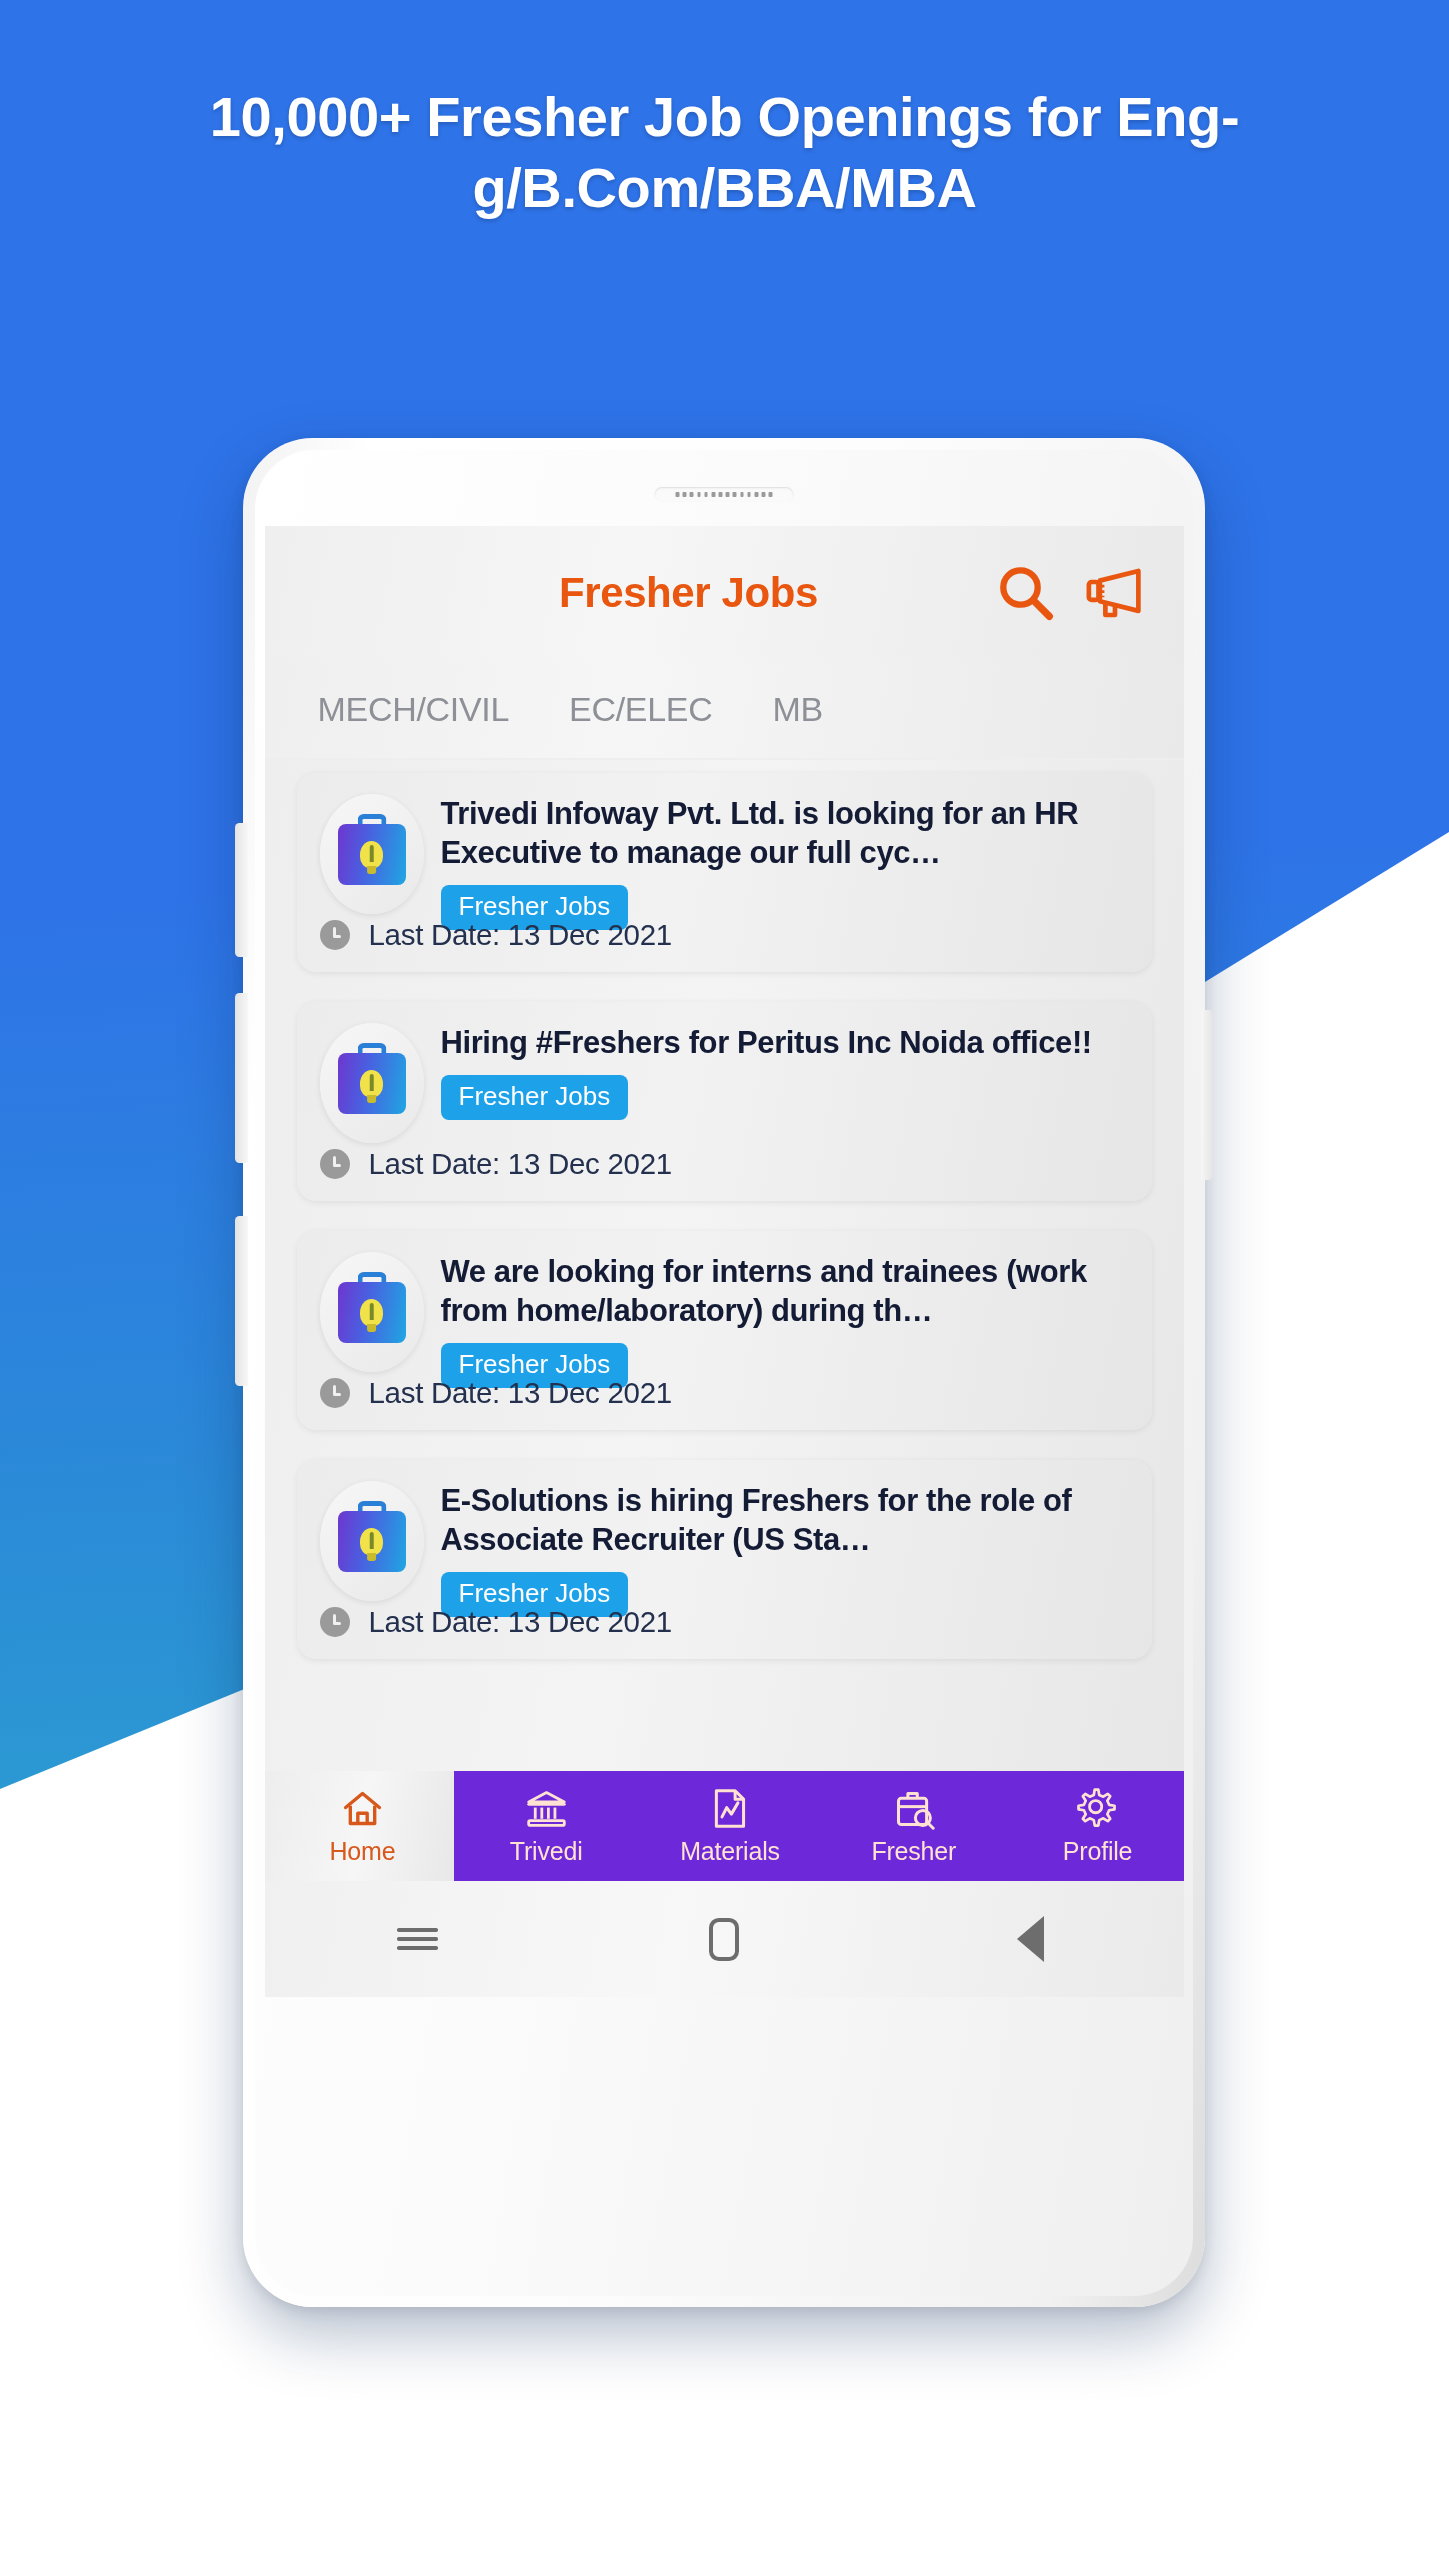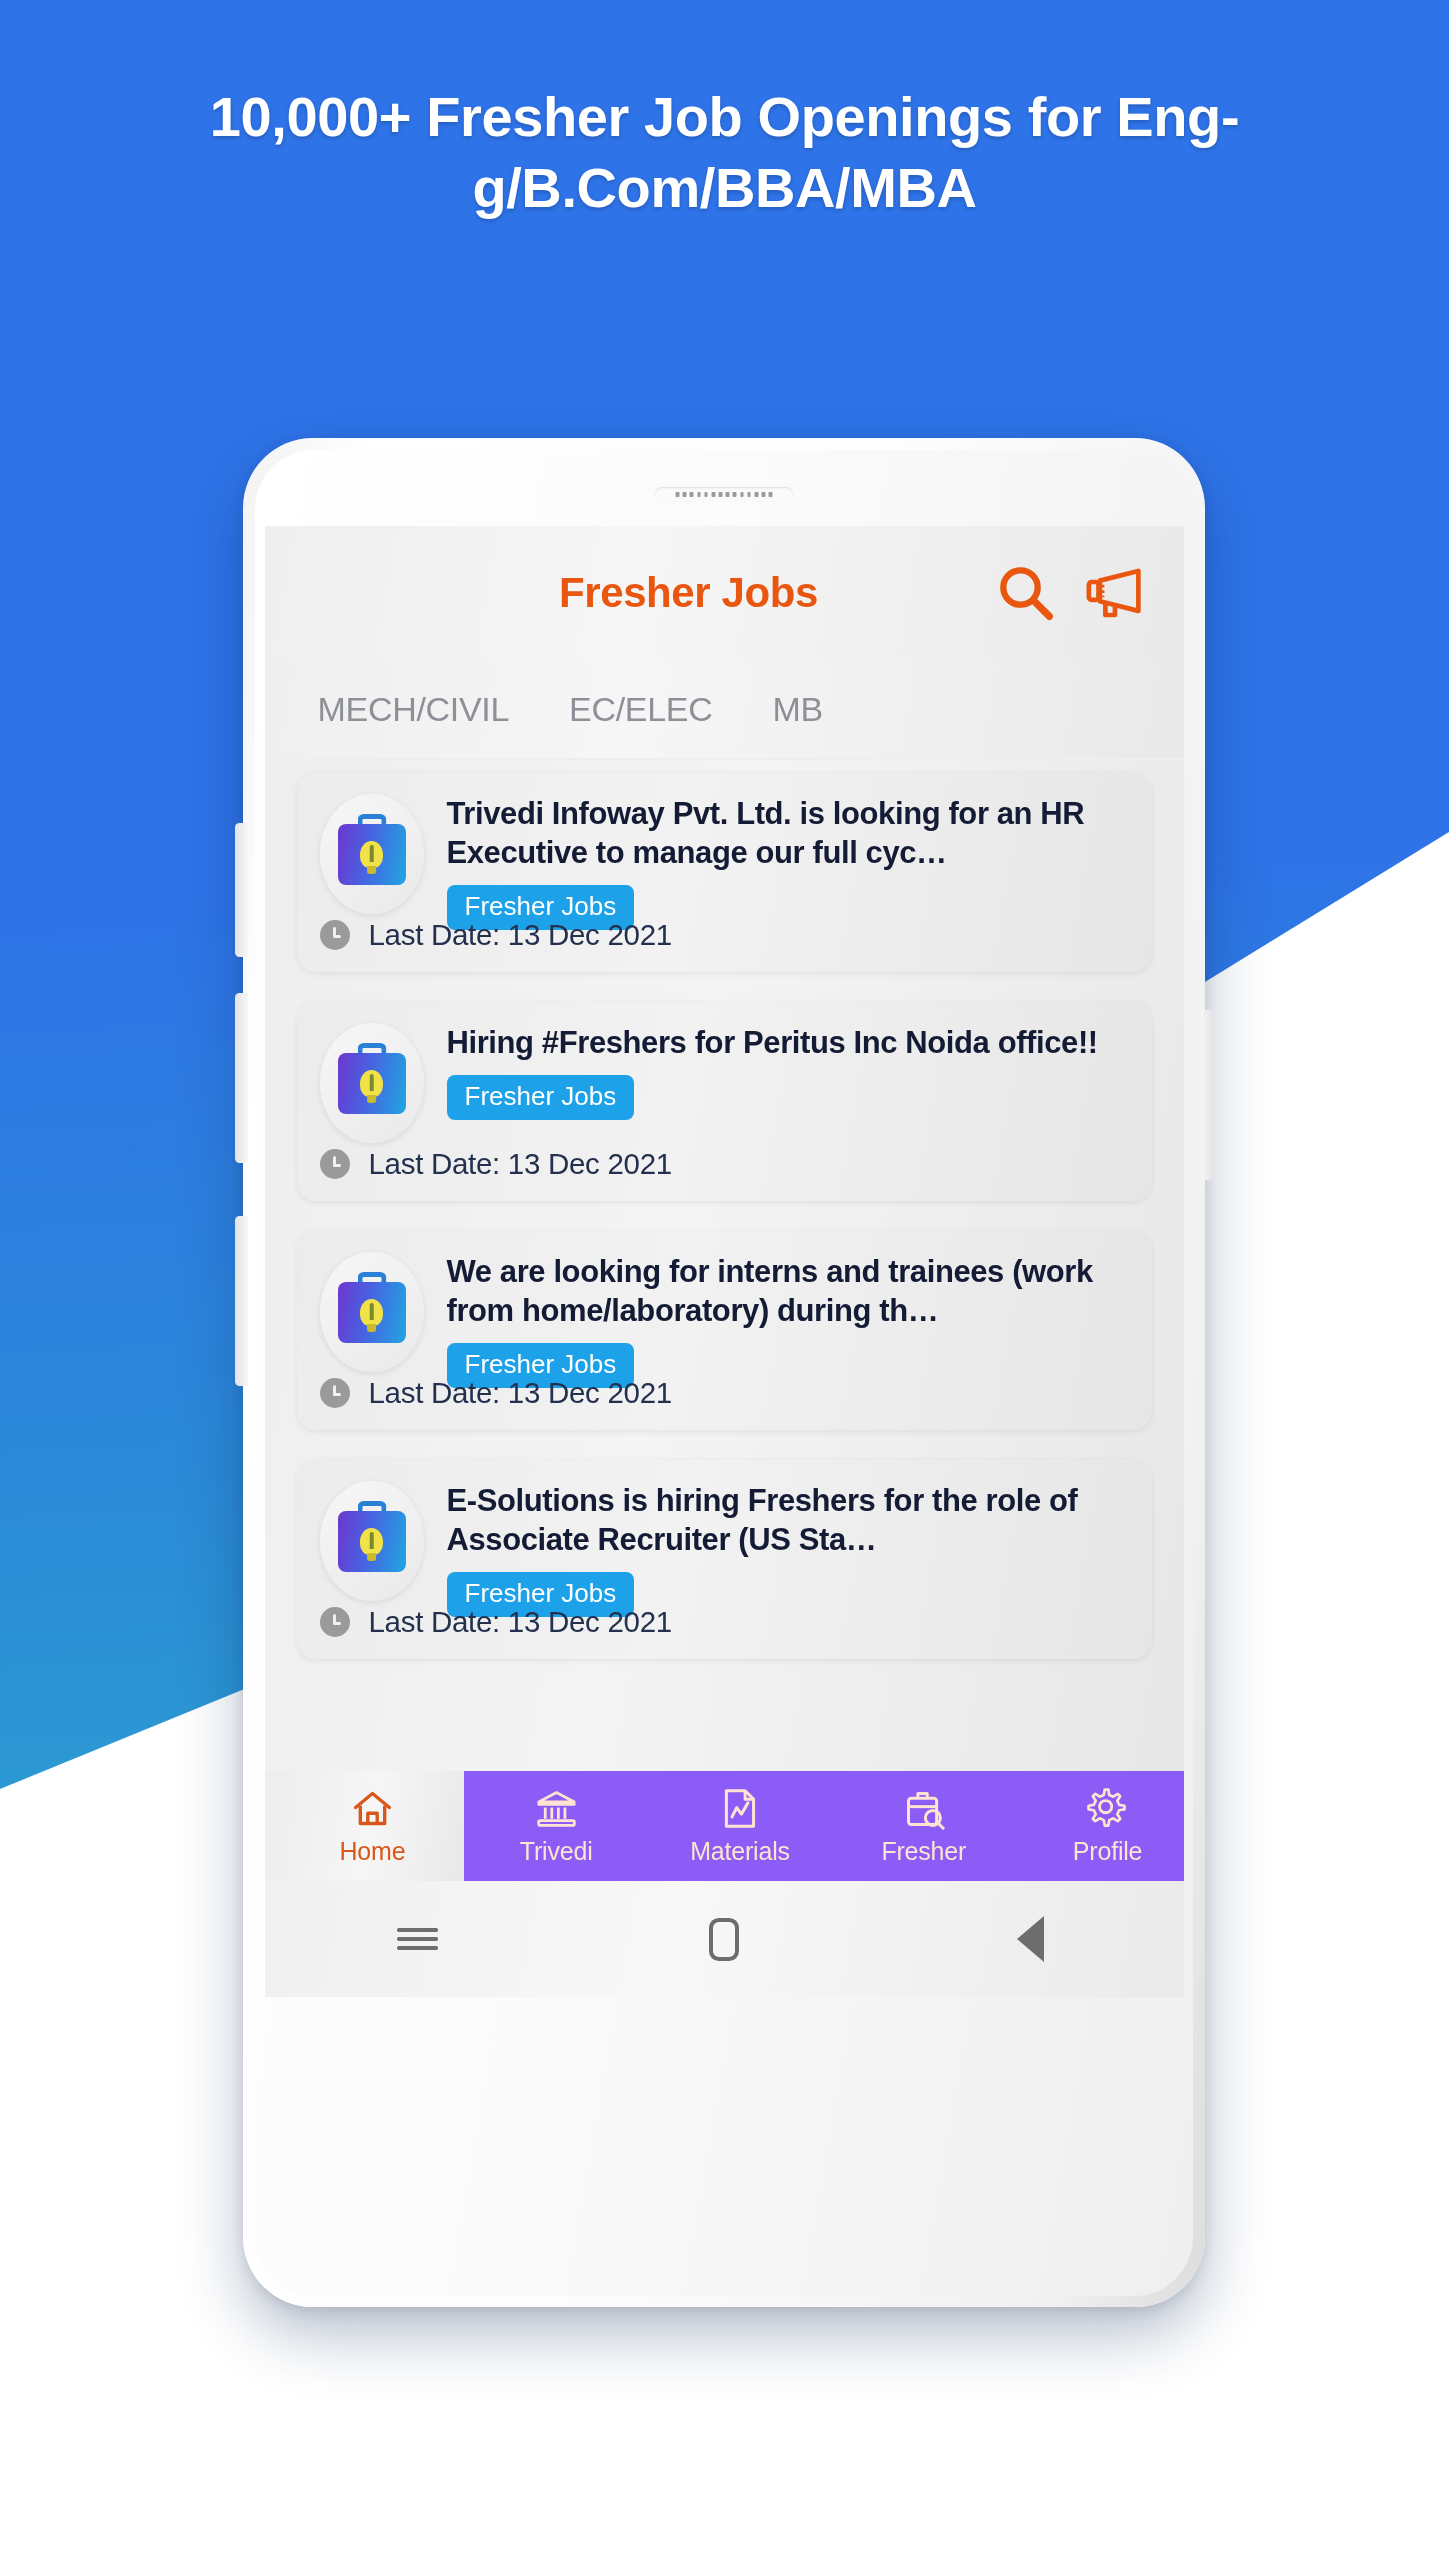--- a/index.html
+++ b/index.html
@@ -118,21 +118,21 @@
     background:linear-gradient(100deg,#eeeeee 0%,#f4f4f4 45%,#e7e7e7 100%);
     padding:12.5px 32px 0 32px;
   }
   .job-card {
     position:relative; height:199px; margin-bottom:30px;
     background:linear-gradient(100deg,#ececec 0%,#f2f2f2 45%,#e6e6e6 100%);
     border-radius:19.7px;
     box-shadow:0 1.8px 6.3px rgba(0,0,0,.07);
     padding:21.5px 23px 0 23px;
   }
-  .job-top { display:flex; gap:23px; }
+  .job-top { display:flex; gap:17px; }
   .job-avatar {
     width:104px; height:120px; flex:none;
     border-radius:52px/60px;
     background:linear-gradient(145deg,#f7f7f7,#e9e9e9);
     box-shadow:0 1.8px 6.3px rgba(0,0,0,.09);
     display:flex; align-items:center; justify-content:center;
   }
   .brief { width:68px; height:61px; position:relative; }
   .brief-handle {
     position:absolute; left:50%; transform:translateX(-50%); top:-9.8px;
@@ -179,22 +179,22 @@
     width:3.6px; height:9.8px; background:#f0f0f0; border-radius:1.8px;
   }
   .clock:after {
     content:""; position:absolute; left:13.4px; top:15px;
     width:8px; height:3.6px; background:#f0f0f0; border-radius:1.8px;
   }
   .job-date-text { font-size:29.5px; color:#24314e; letter-spacing:-0.3px; }
 
   
   #bottom-nav {
-    position:absolute; left:16px; bottom:0; width:919px; height:110px;
-    display:flex; background:#8b5cf6;
+    position:absolute; left:6px; bottom:0; width:919px; height:110px;
+    display:flex; background:#6d28d9;
   }
   .nav-item {
     flex:1; display:flex; flex-direction:column;
     align-items:center; justify-content:center; gap:5.4px;
     color:#ffe2d1;
   }
   .nav-item.active {
     background:linear-gradient(100deg,#eeeeee 0%,#f6f6f6 50%,#e8e8e8 100%);
     color:#d8571a;
   }

